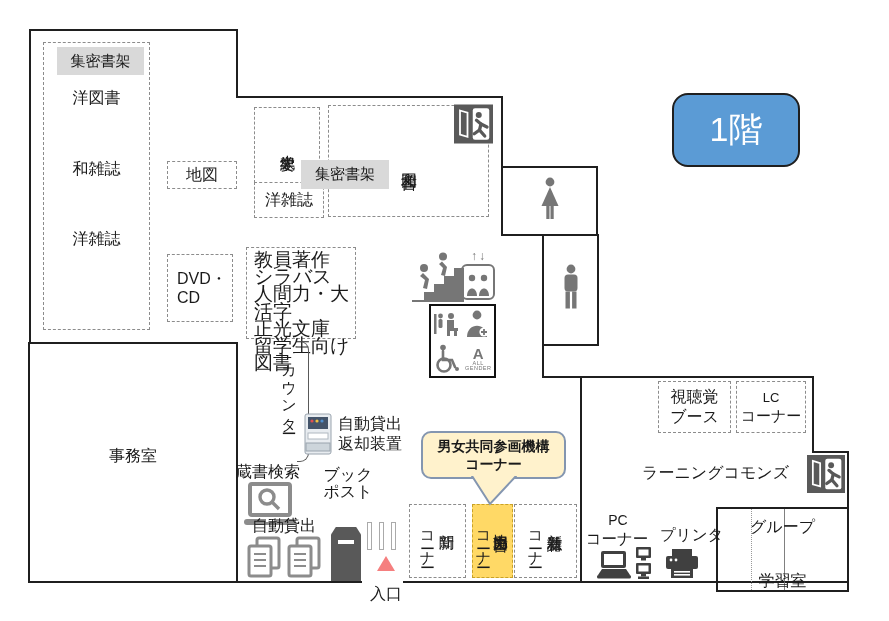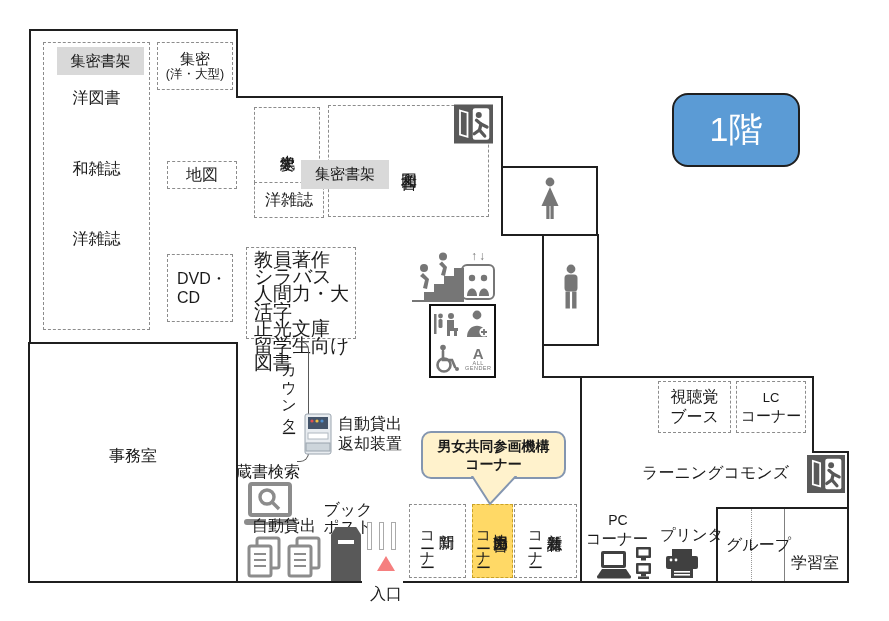--- a/index.html
+++ b/index.html
@@ -32,22 +32,22 @@
   #bookpost-shape{position:absolute;left:331px;top:527px;width:30px;height:54px;background:#595959;
                   clip-path:polygon(0 14%,16% 0,84% 0,100% 14%,100% 100%,0 100%);}
   #bookpost-slot{position:absolute;left:338px;top:540px;width:16px;height:4px;background:#fff;}
   #entry-triangle{position:absolute;left:377px;top:556px;width:0;height:0;
                   border-left:9px solid transparent;border-right:9px solid transparent;
                   border-bottom:15px solid #F57F7F;}
   #allgender-box{position:absolute;left:429px;top:304px;width:67px;height:74px;border:2px solid #111;
                  box-sizing:border-box;display:grid;grid-template-columns:1fr 1fr;grid-template-rows:1fr 1fr;
                  align-items:center;justify-items:center;background:#fff;}
   .ag-txt{color:#767676;text-align:center;line-height:1;}
-  #group-room{position:absolute;left:716px;top:507px;width:133px;height:76px;border:2px solid #1f1f1f;
-              box-sizing:border-box;display:flex;flex-direction:row;align-items:center;justify-content:center;
+  #group-room{position:absolute;left:716px;top:507px;width:133px;height:85px;border:2px solid #1f1f1f;
+              box-sizing:border-box;display:flex;flex-direction:column;align-items:center;justify-content:flex-end;
               font-size:16px;line-height:18px;background:transparent;}
   .inner-line{position:absolute;top:0;width:0;height:100%;}
   svg{display:block;}
 </style>
 </head>
 <body>
 
 <div id="stage">
 
   <div class="wall" style="left:29px;top:29px;width:209px;height:2px;"></div>
@@ -78,24 +78,20 @@
   </div>
 
   <div class="dashed" style="left:43px;top:42px;width:107px;height:288px;"></div>
   <div class="grayfill" style="left:57px;top:47px;width:87px;height:28px;">
     <span>集密書架</span>
   </div>
   <div class="lbl ctr" style="left:43px;top:89px;width:107px;">洋図書</div>
   <div class="lbl ctr" style="left:43px;top:160px;width:107px;">和雑誌</div>
   <div class="lbl ctr" style="left:43px;top:230px;width:107px;">洋雑誌</div>
 
-  <div class="dashed flexc" style="left:157px;top:42px;width:76px;height:48px;flex-direction:column;">
-    <div style="font-size:15px;line-height:17px;">集密</div>
-    <div style="font-size:12.5px;line-height:15px;">(洋・大型)</div>
-  </div>
 
   <div class="dashed flexc" style="left:167px;top:161px;width:70px;height:28px;">
     <span style="font-size:16px;">地図</span>
   </div>
 
   <div class="dashed" style="left:167px;top:254px;width:66px;height:68px;">
     <div style="margin:14px 0 0 9px;font-size:16px;line-height:19px;">
       <div>DVD・</div>
       <div>CD</div>
     </div>
@@ -160,21 +156,21 @@
     <g stroke="#8c8c8c" stroke-width="2">
       <line x1="9" y1="18" x2="21" y2="18"></line>
         <line x1="9" y1="24" x2="21" y2="24"></line>
         <line x1="9" y1="30" x2="21" y2="30"></line>
       <line x1="49" y1="18" x2="61" y2="18"></line>
         <line x1="49" y1="24" x2="61" y2="24"></line>
         <line x1="49" y1="30" x2="61" y2="30"></line>
     </g>
   </svg>
 
-  <div class="lbl ctr" style="left:318px;top:501px;width:60px;line-height:17px;text-align:center;">
+  <div class="lbl ctr" style="left:318px;top:466px;width:60px;line-height:17px;text-align:center;">
     <div>ブック</div>
     <div>ポスト</div>
   </div>
   <div id="bookpost-shape"></div>
   <div id="bookpost-slot"></div>
 
   <div class="bar" style="left:367px;top:522px;"></div>
   <div class="bar" style="left:379px;top:522px;"></div>
   <div class="bar" style="left:391px;top:522px;"></div>
   <div id="entry-triangle"></div>

